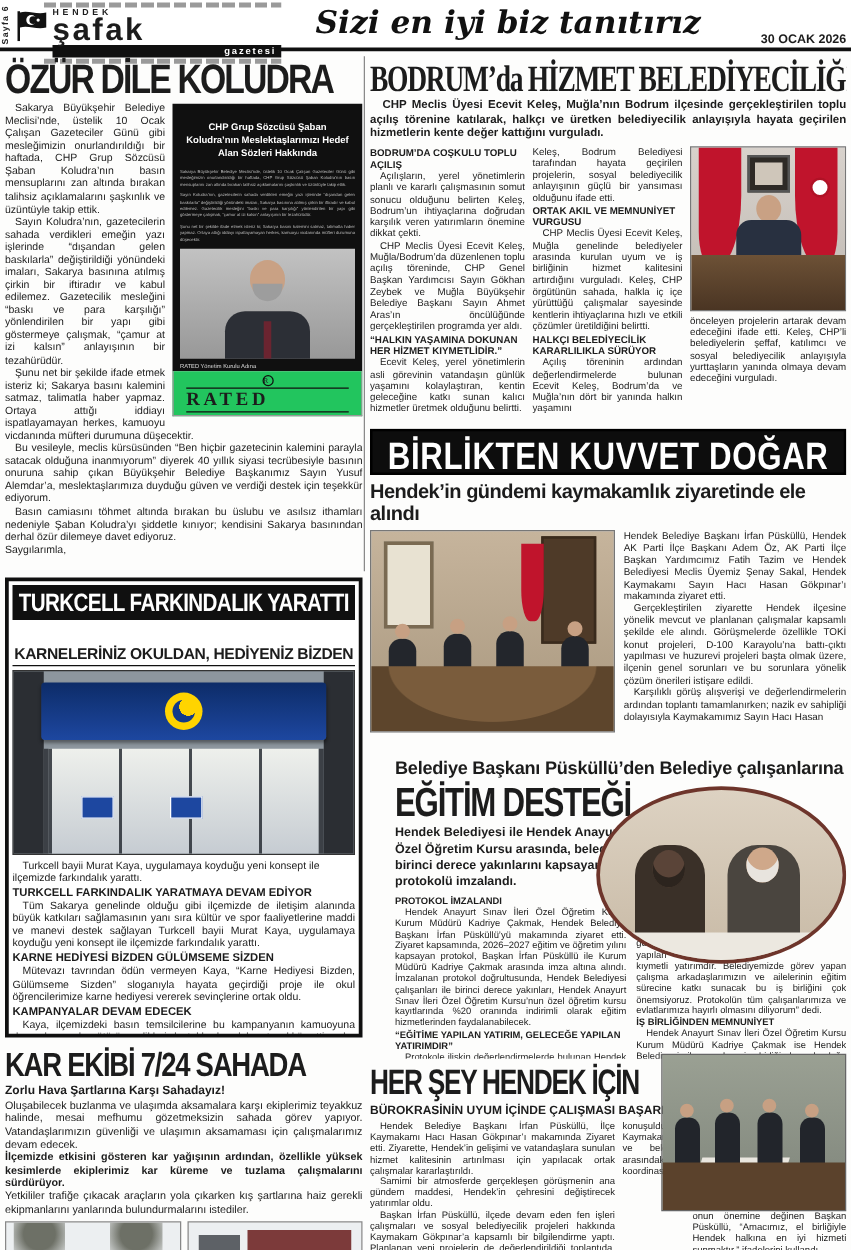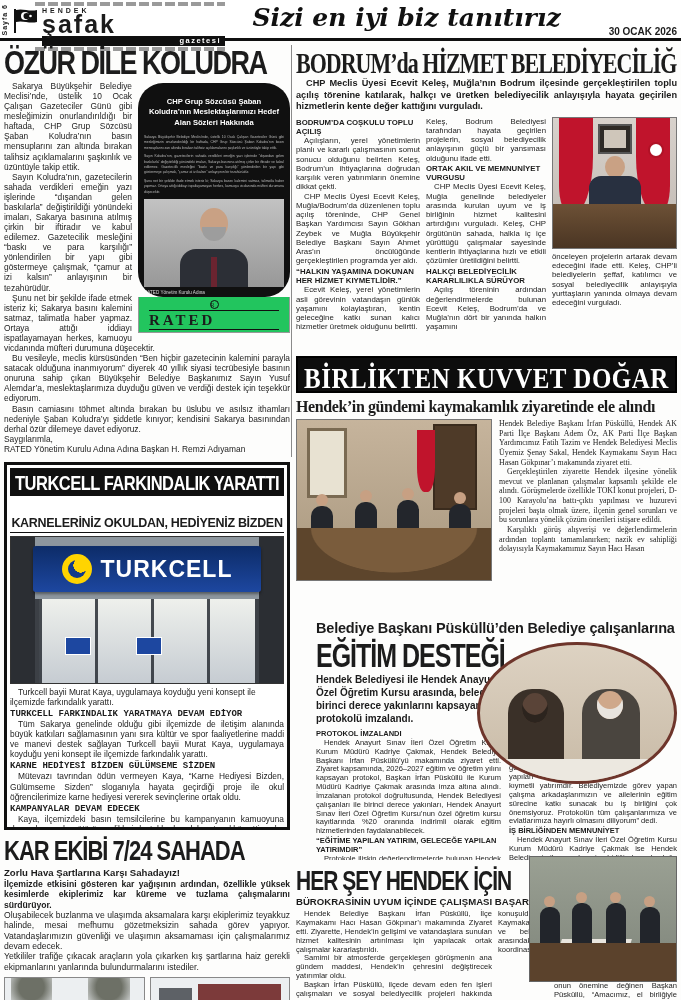--- a/index.html
+++ b/index.html
@@ -27,21 +27,21 @@
   .rcol{position:absolute;left:296px;top:46px;width:381px;}
   .vdiv{position:absolute;left:291px;top:45px;width:1px;height:412px;background:#8a8a8a;}
   .cond{display:inline-block;transform:scaleY(1.22);transform-origin:top left;white-space:nowrap;}
   .bodyp{margin:0;text-indent:8px;text-align:justify;}
   .colh{margin:1px 0 0;font-weight:bold;}
   
   .ozur{height:410px;overflow:hidden;}
   .ozur-h{font-size:27px;font-weight:900;letter-spacing:-1.5px;height:36px;}
   .ozur-body{font-size:8.4px;line-height:1.2;}
   .st-wrap{float:right;width:152px;margin:2px 0 3px 6px;}
-  .st-box{background:#101010;color:#ddd;padding:8px 6px 4px;height:214px;overflow:hidden;border-radius:25px;}
+  .st-box{background:#101010;color:#ddd;padding:8px 6px 4px;height:214px;overflow:hidden;}
   .st-title{font-size:7.6px;font-weight:bold;text-align:center;color:#fff;line-height:1.35;margin:6px 2px 7px;}
   .st-body{font-size:3.4px;line-height:1.6;color:#bbb;text-align:justify;}
   .st-body p{margin:0 0 3px;}
   .st-photo{position:relative;height:88px;margin-top:4px;background:linear-gradient(#c2c2c2,#989898);overflow:hidden;}
   .st-head{position:absolute;top:9px;left:50%;margin-left:-14px;width:28px;height:30px;border-radius:50% 50% 46% 46%;background:#c9a184;}
   .st-beard{position:absolute;top:28px;left:50%;margin-left:-12px;width:24px;height:14px;border-radius:0 0 12px 12px;background:#9d9d9d;}
   .st-torso{position:absolute;bottom:-4px;left:50%;margin-left:-34px;width:68px;height:42px;border-radius:16px 16px 0 0;background:#2c2f36;}
   .st-tie{position:absolute;bottom:0;left:50%;margin-left:-3px;width:6px;height:30px;background:#6b2430;}
   .st-footer{font-size:4.6px;color:#ddd;margin-top:3px;line-height:1.5;}
   .rated{background:#22c55e;border:1px solid #999;border-top:none;text-align:left;padding:3px 0 2px;}
@@ -61,21 +61,21 @@
   .t-swirl::after{content:'';position:absolute;left:6px;top:6px;width:18px;height:18px;border-radius:50%;
                   background:radial-gradient(circle at 70% 30%,#ffd400 40%,#123a8a 41%);}
   .t-sign-text{color:#fff;font-weight:900;font-size:23px;letter-spacing:1px;}
   .t-store{position:absolute;bottom:0;left:9%;width:82%;height:84px;
            background:linear-gradient(#eef0ec,#c6ccd2);
            border-left:4px solid #3c4046;border-right:4px solid #3c4046;}
   .t-store::after{content:'';position:absolute;inset:0;
            background:repeating-linear-gradient(90deg,rgba(40,45,52,.85) 0 3px,rgba(255,255,255,0) 3px 56px);}
   .t-poster{position:absolute;bottom:28px;width:26px;height:18px;background:#1d47a0;border:1px solid #fff;}
   .t-cap{font-size:8.4px;margin-top:3px;line-height:1.2;text-indent:8px;}
-  .t-h{font-size:9px;font-weight:bold;margin:2px 0 0;font-family:Liberation Mono, monospace;}
+  .t-h{font-size:9px;font-weight:bold;margin:2px 0 0;}
   .t-p{font-size:8.4px;line-height:1.2;margin:0;text-indent:8px;text-align:justify;}
   
   .kar{margin-top:6px;}
   .kar-h{font-size:22px;font-weight:900;letter-spacing:-1px;height:30px;}
   .kar-sub{font-weight:bold;font-size:9.6px;margin:1px 0;}
   .kar-p{font-size:8.6px;line-height:1.2;margin:0;text-align:justify;}
   .kar-p.b{font-weight:bold;}
   .kar-photos{display:flex;gap:5px;margin-top:5px;height:86px;}
   .kph{flex:1;position:relative;background:linear-gradient(#eceff1 55%,#d3d9dc);overflow:hidden;border:1px solid #888;}
   .kph .tree{position:absolute;top:0;width:30%;height:46px;background:radial-gradient(circle at 50% 20%,#6d7066 30%,transparent 70%);}
@@ -94,21 +94,21 @@
   .bd-frame::after{content:'';position:absolute;inset:4px;background:#cfc6ba;}
   .bd-flag{position:absolute;top:0;width:34px;height:96px;background:#c0142c;}
   .bd-flag.l{left:6px;border-radius:0 0 60% 30%;}
   .bd-flag.r{right:6px;border-radius:0 0 30% 60%;}
   .bd-chp{position:absolute;top:24px;right:12px;width:16px;height:16px;border-radius:50%;background:#fff;border:2px solid #b01226;}
   .bd-head{position:absolute;top:38px;left:50%;margin-left:-10px;width:20px;height:22px;border-radius:50%;background:#c9a184;}
   .bd-body{position:absolute;top:58px;left:50%;margin-left:-26px;width:52px;height:34px;border-radius:12px 12px 0 0;background:#283040;}
   .bd-desk{position:absolute;bottom:0;width:100%;height:44px;background:linear-gradient(#6d5136,#4a3523);}
   .b-cap{font-size:7.8px;line-height:1.2;margin-top:3px;text-align:justify;}
   
-  .birlik{margin-top:18px;height:258px;overflow:hidden;font-family:Liberation Serif, serif;}
+  .birlik{margin-top:5px;height:258px;overflow:hidden;}
   .bk-banner{background:#0d0d0d;border:2px solid #000;color:#fff;text-align:center;height:37px;padding-top:3px;}
   .bk-banner .cond{font-size:25px;font-weight:900;letter-spacing:0.5px;transform-origin:top center;}
   .bk-sub{font-weight:bold;font-size:16px;letter-spacing:-0.4px;margin:5px 0 3px;}
   .bk-row{display:flex;gap:7px;}
   .bk-photo{width:196px;height:162px;flex:none;position:relative;background:linear-gradient(#c6b49c,#a8977e);overflow:hidden;border:1px solid #777;}
   .bk-window{position:absolute;top:8px;left:10px;width:40px;height:70px;background:#e8e2d2;border:3px solid #7a6a52;}
   .bk-door{position:absolute;top:4px;right:14px;width:44px;height:86px;background:#4e3a28;border:2px solid #3a2b1d;}
   .bk-flag{position:absolute;top:10px;left:120px;width:18px;height:62px;background:#c0142c;border-radius:0 0 40% 40%;}
   .bk-table{position:absolute;bottom:0;left:0;width:100%;height:52px;background:radial-gradient(ellipse at 50% 0%,#7a5c3c 60%,#5d452c 61%);}
   .bk-p{position:absolute;width:22px;height:34px;border-radius:10px 10px 0 0;background:#23262c;}
@@ -202,52 +202,50 @@
             <div class="rated-emblem" data-name="rated-emblem-icon">R</div>
             <div class="rated-text" data-name="rated-logo-text">RATED</div>
           </div>
         </aside>
         <p class="bodyp" data-name="article-paragraph">Sakarya Büyükşehir Belediye Meclisi’nde, üstelik 10 Ocak Çalışan Gazeteciler Günü gibi mesleğimizin onurlandırıldığı bir haftada, CHP Grup Sözcüsü Şaban Koludra’nın basın mensuplarını zan altında bırakan talihsiz açıklamalarını şaşkınlık ve üzüntüyle takip ettik.</p>
         <p class="bodyp" data-name="article-paragraph">Sayın Koludra’nın, gazetecilerin sahada verdikleri emeğin yazı işlerinde “dışandan gelen baskılarla” değiştirildiği yönündeki imaları, Sakarya basınına atılmış çirkin bir iftiradır ve kabul edilemez. Gazetecilik mesleğini “baskı ve para karşılığı” yönlendirilen bir yapı gibi göstermeye çalışmak, “çamur at izi kalsın” anlayışının bir tezahürüdür.</p>
         <p class="bodyp" data-name="article-paragraph">Şunu net bir şekilde ifade etmek isteriz ki; Sakarya basını kalemini satmaz, talimatla haber yapmaz. Ortaya attığı iddiayı ispatlayamayan herkes, kamuoyu vicdanında müfteri durumuna düşecektir.</p>
         <p class="bodyp" data-name="article-paragraph">Bu vesileyle, meclis kürsüsünden “Ben hiçbir gazetecinin kalemini parayla satacak olduğuna inanmıyorum” diyerek 40 yıllık siyasi tecrübesiyle basının onuruna sahip çıkan Büyükşehir Belediye Başkanımız Sayın Yusuf Alemdar’a, meslektaşlarımıza duyduğu güven ve verdiği destek için teşekkür ediyorum.</p>
         <p class="bodyp" data-name="article-paragraph">Basın camiasını töhmet altında bırakan bu üslubu ve asılsız ithamları nedeniyle Şaban Koludra’yı şiddetle kınıyor; kendisini Sakarya basınından derhal özür dilemeye davet ediyoruz.</p>
         <p class="bodyp" style="text-indent:0" data-name="article-paragraph">Saygılarımla,</p>
-        <p class="bodyp" style="text-indent:0" data-name="article-paragraph">RATED Yönetim Kurulu Adına Adına Başkan H. Remzi Adıyaman</p>
       </div>
     </div>
 
     <div class="tbox" data-name="article-turkcell">
       <div class="t-head" data-name="turkcell-headline-banner"><span class="cond" data-name="turkcell-headline-text">TURKCELL FARKINDALIK YARATTI</span></div>
       <div class="t-sub" data-name="turkcell-subhead">KARNELERİNİZ OKULDAN, HEDİYENİZ BİZDEN</div>
       <div class="t-photo" data-name="turkcell-store-photo">
         <div class="t-edge l" data-name="store-left-wall"></div>
         <div class="t-edge r" data-name="store-right-wall"></div>
         <div class="t-sign" data-name="turkcell-store-sign">
           <div class="t-swirl" data-name="turkcell-logo-icon"></div>
-          <span class="t-sign-text" data-name="turkcell-sign-text">TURKCELL</span>
         </div>
         <div class="t-store" data-name="storefront-windows"></div>
         <div class="t-poster" style="left:20%" data-name="store-poster"></div>
         <div class="t-poster" style="left:46%" data-name="store-poster"></div>
       </div>
       <div class="t-cap" data-name="turkcell-photo-caption">Turkcell bayii Murat Kaya, uygulamaya koyduğu yeni konsept ile ilçemizde farkındalık yarattı.</div>
       <div class="t-h" data-name="turkcell-subheading">TURKCELL FARKINDALIK YARATMAYA DEVAM EDİYOR</div>
       <p class="t-p" data-name="article-paragraph">Tüm Sakarya genelinde olduğu gibi ilçemizde de iletişim alanında büyük katkıları sağlamasının yanı sıra kültür ve spor faaliyetlerine maddi ve manevi destek sağlayan Turkcell bayii Murat Kaya, uygulamaya koyduğu yeni konsept ile ilçemizde farkındalık yarattı.</p>
       <div class="t-h" data-name="turkcell-subheading">KARNE HEDİYESİ BİZDEN GÜLÜMSEME SİZDEN</div>
       <p class="t-p" data-name="article-paragraph">Mütevazı tavrından ödün vermeyen Kaya, “Karne Hediyesi Bizden, Gülümseme Sizden” sloganıyla hayata geçirdiği proje ile okul öğrencilerimize karne hediyesi vererek sevinçlerine ortak oldu.</p>
       <div class="t-h" data-name="turkcell-subheading">KAMPANYALAR DEVAM EDECEK</div>
       <p class="t-p" data-name="article-paragraph">Kaya, ilçemizdeki basın temsilcilerine bu kampanyanın kamuoyuna duyurulmasından ötürü verdikleri desteklerden dolayı teşekkür etti ve bu tür kampanyaların bundan sonrada devam edeceğini müjdeledi.</p>
     </div>
 
     <div class="kar" data-name="article-kar-ekibi">
       <div class="kar-h" data-name="kar-headline"><span class="cond" data-name="kar-headline-text">KAR EKİBİ 7/24 SAHADA</span></div>
       <div class="kar-sub" data-name="kar-subhead">Zorlu Hava Şartlarına Karşı Sahadayız!</div>
+      <p class="kar-p" data-name="article-paragraph">Oluşabilecek buzlanma ve ulaşımda aksamalara karşı ekiplerimiz teyakkuz halinde, mesai mefhumu gözetmeksizin sahada görev yapıyor. Vatandaşlarımızın güvenliği ve ulaşımın aksamaması için çalışmalarımız devam edecek.</p>
       <p class="kar-p b" data-name="article-paragraph">İlçemizde etkisini gösteren kar yağışının ardından, özellikle yüksek kesimlerde ekiplerimiz kar küreme ve tuzlama çalışmalarını sürdürüyor.</p>
-      <p class="kar-p" data-name="article-paragraph">Oluşabilecek buzlanma ve ulaşımda aksamalara karşı ekiplerimiz teyakkuz halinde, mesai mefhumu gözetmeksizin sahada görev yapıyor. Vatandaşlarımızın güvenliği ve ulaşımın aksamaması için çalışmalarımız devam edecek.</p>
       <p class="kar-p" data-name="article-paragraph">Yetkililer trafiğe çıkacak araçların yola çıkarken kış şartlarına haiz gerekli ekipmanlarını yanlarında bulundurmalarını istediler.</p>
       <div class="kar-photos" data-name="kar-photo-row">
         <div class="kph" data-name="snow-plow-photo">
           <div class="tree" style="left:4%" data-name="snowy-tree"></div>
           <div class="tree" style="left:60%" data-name="snowy-tree"></div>
 
         </div>
         <div class="kph" data-name="snow-village-photo">
           <div class="bld" data-name="red-building"></div>
           <div class="bld2" data-name="gray-building"></div>

